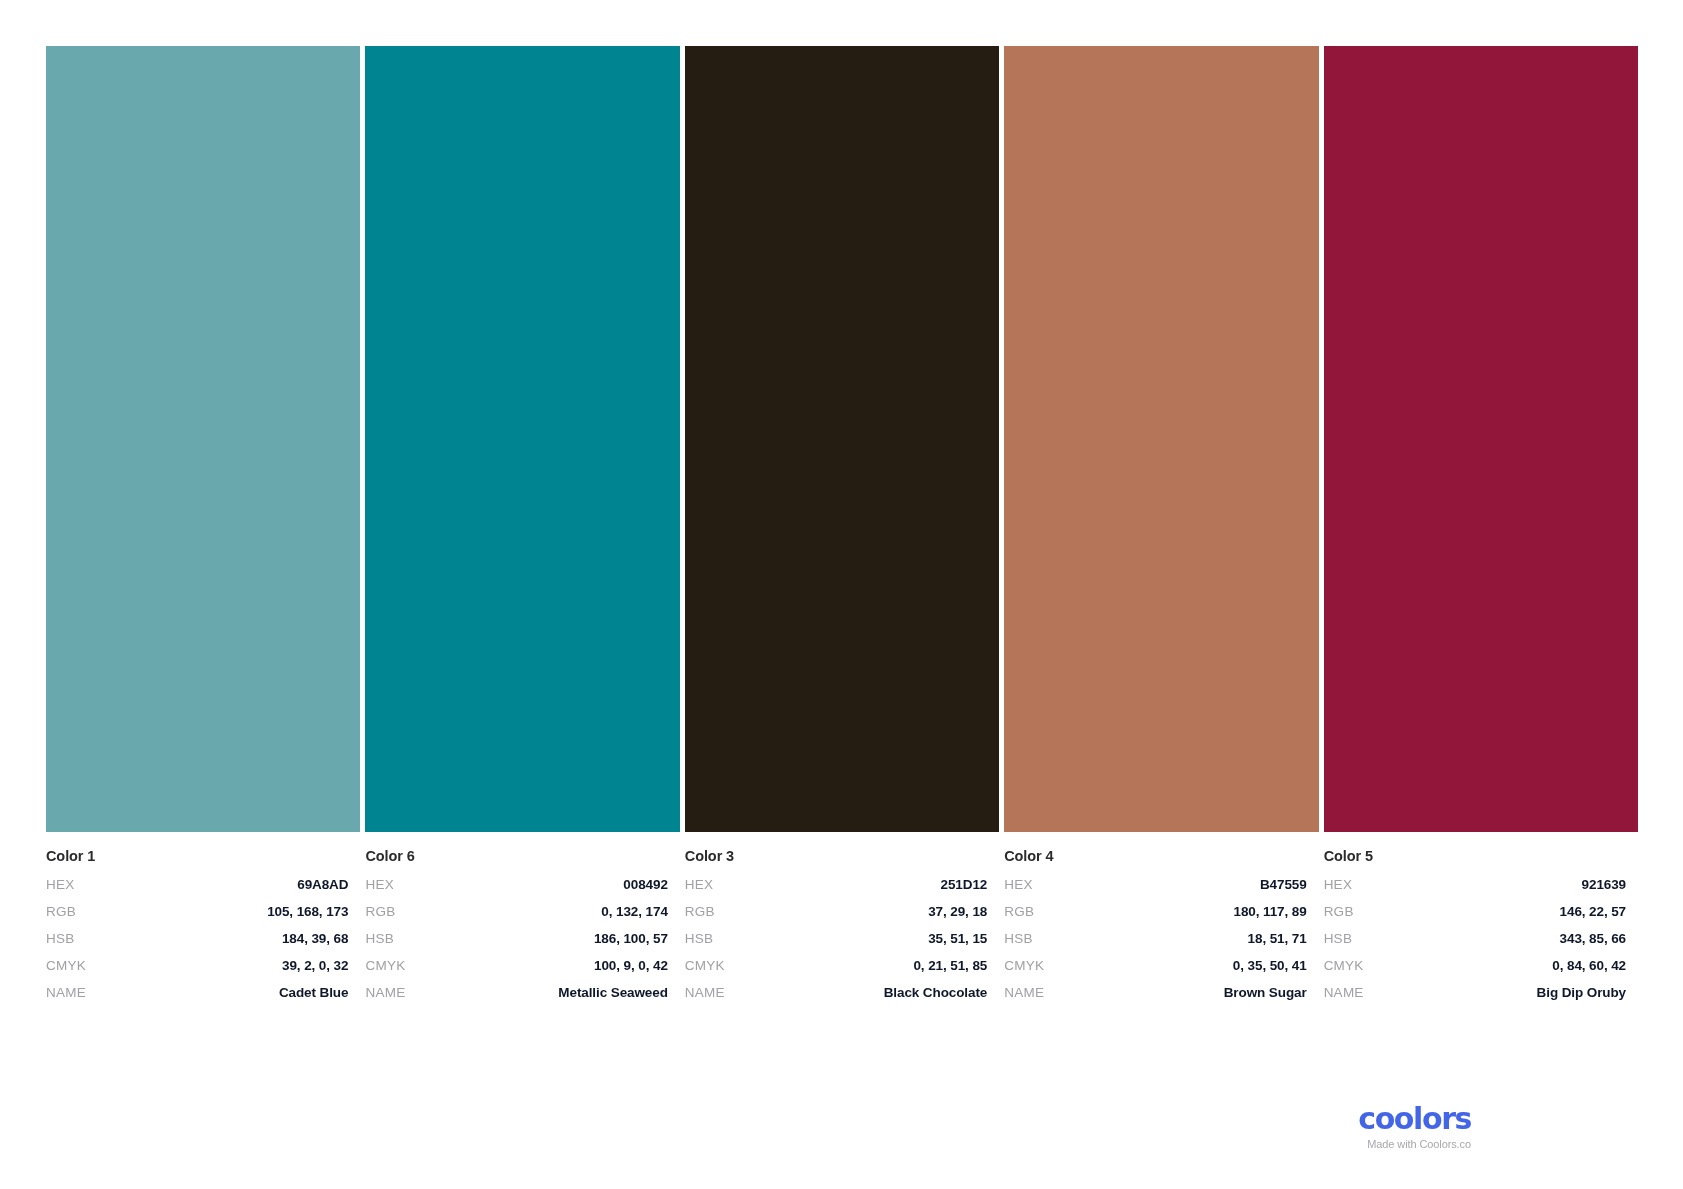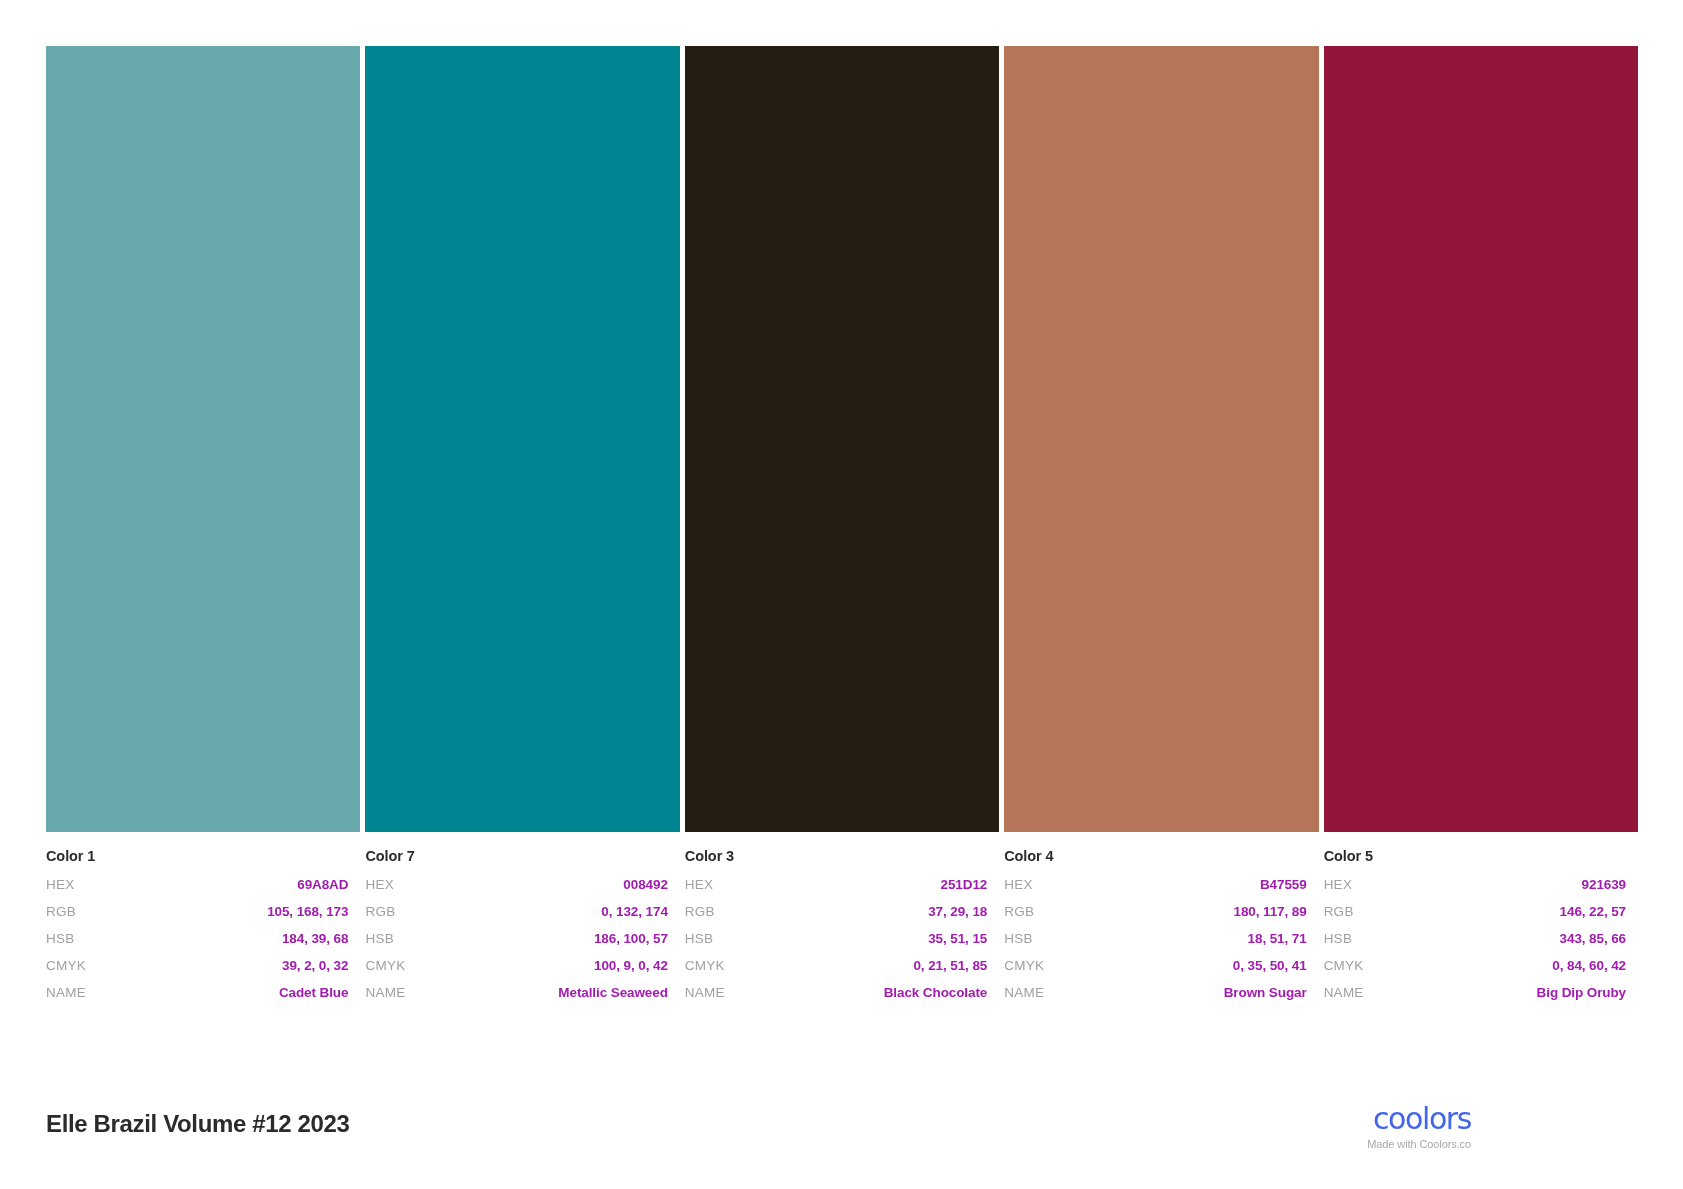--- a/index.html
+++ b/index.html
@@ -68,21 +68,21 @@
   .prop:last-child { margin-bottom: 0; }
   .prop-label {
     font-size: 13.5px;
     font-weight: normal;
     color: #a0a0a5;
     letter-spacing: 0.25px;
   }
   .prop-value {
     font-size: 13.5px;
     font-weight: bold;
-    color: #a21caf;
+    color: #0f172a;
     letter-spacing: -0.1px;
     text-align: right;
   }
 
   
   .footer-title {
     position: absolute;
     left: 46px;
     top: 1110px;
     font-size: 24px;
@@ -93,21 +93,21 @@
   }
   .brand {
     position: absolute;
     right: 44px;
     top: 1104px;
     text-align: right;
     width: 200px;
   }
   .brand-wordmark {
     font-size: 30px;
-    font-weight: normal;
+    font-weight: bold;
     color: #4365E8;
     letter-spacing: -1.4px;
     line-height: 1;
     font-family: "DejaVu Sans", sans-serif;
   }
   .brand-tagline {
     font-size: 11px;
     color: #a8a8ad;
     letter-spacing: -0.1px;
     margin-top: 5px;
@@ -147,21 +147,21 @@
         <span class="prop-label">CMYK</span>
         <span class="prop-value">39, 2, 0, 32</span>
       </div>
       <div class="prop">
         <span class="prop-label">NAME</span>
         <span class="prop-value">Cadet Blue</span>
       </div>
     </div>
 
     <div class="info-col">
-      <div class="col-title">Color 7</div>
+      <div class="col-title">Color 6</div>
       <div class="prop">
         <span class="prop-label">HEX</span>
         <span class="prop-value">008492</span>
       </div>
       <div class="prop">
         <span class="prop-label">RGB</span>
         <span class="prop-value">0, 132, 174</span>
       </div>
       <div class="prop">
         <span class="prop-label">HSB</span>
@@ -244,20 +244,19 @@
         <span class="prop-value">0, 84, 60, 42</span>
       </div>
       <div class="prop">
         <span class="prop-label">NAME</span>
         <span class="prop-value">Big Dip Oruby</span>
       </div>
     </div>
 
   </div>
 
-  <div class="footer-title">Elle Brazil Volume #12 2023</div>
 
   <div class="brand">
     <div class="brand-wordmark" style="color: rgb(67, 101, 232);">coolors</div>
     <div class="brand-tagline">Made with Coolors.co</div>
   </div>
 
 </div>
 
 </body></html>

